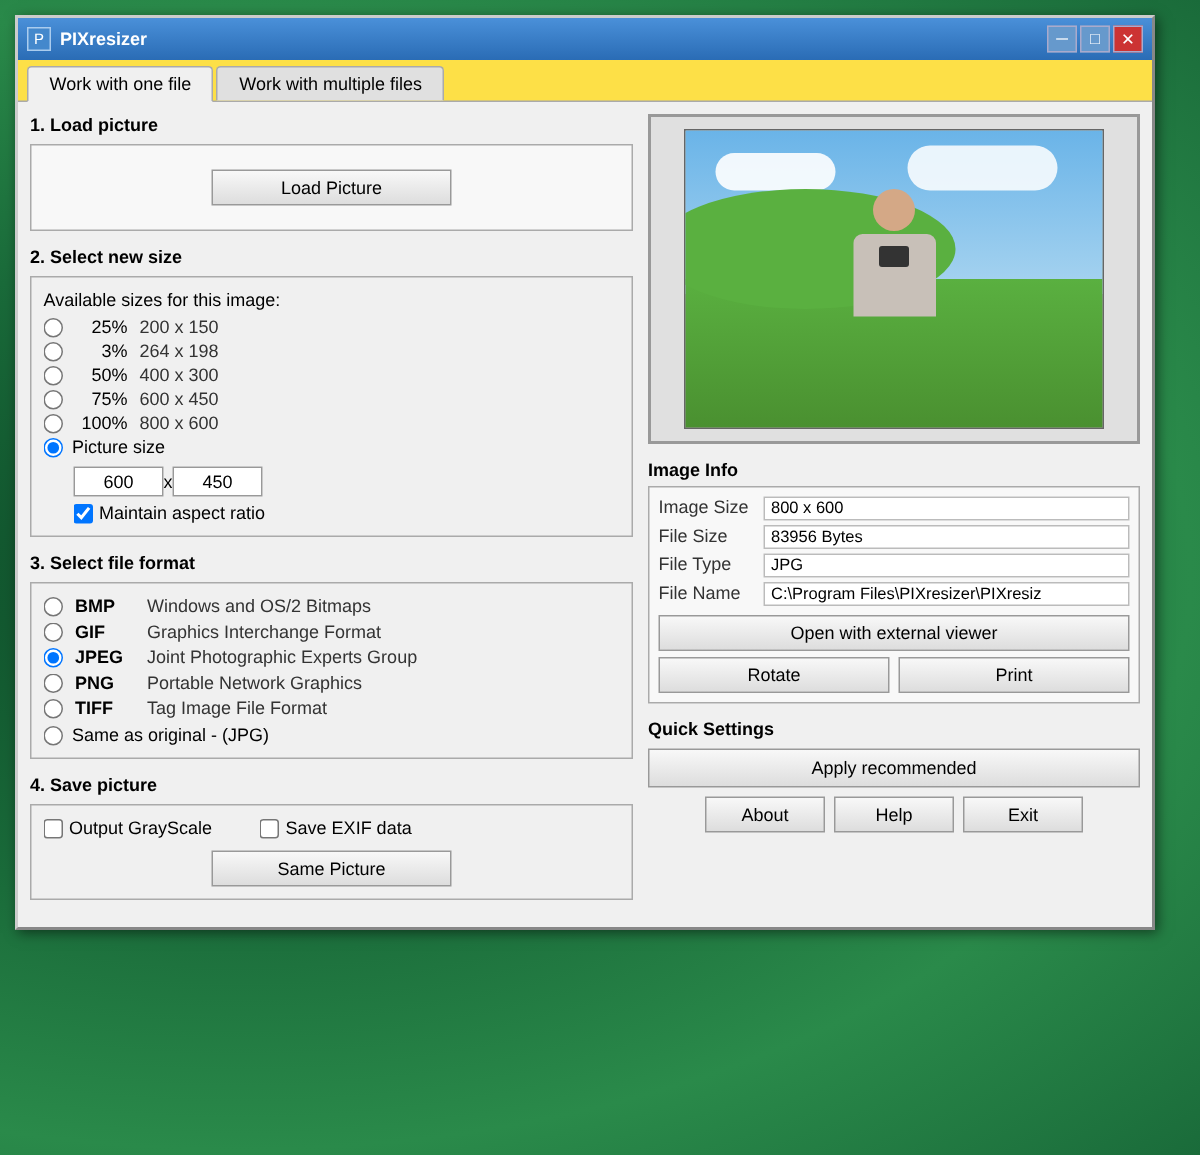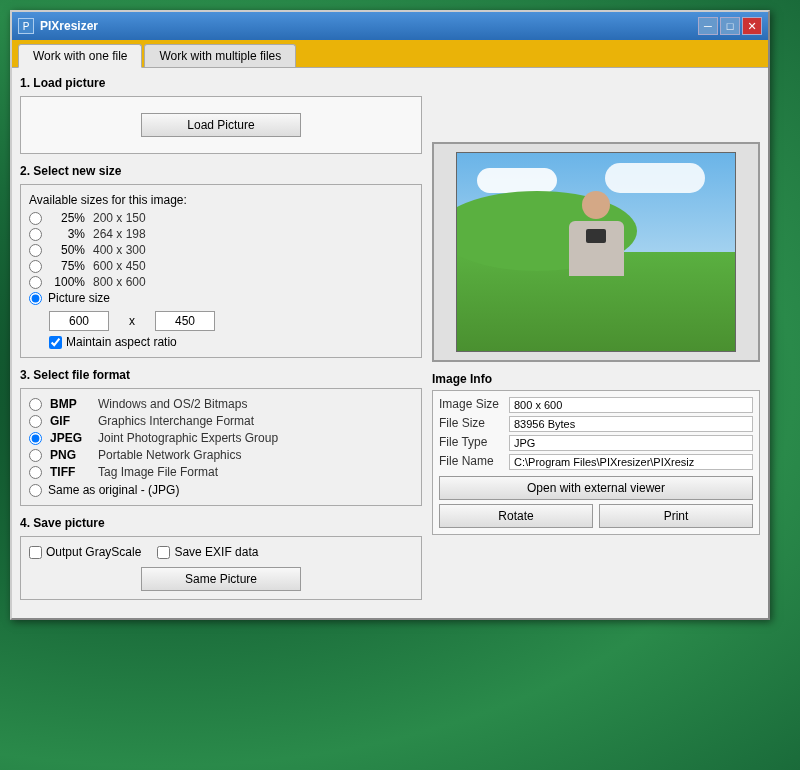--- a/index.html
+++ b/index.html
@@ -64,21 +64,21 @@
       font-size: 11px;
       display: flex;
       align-items: center;
       justify-content: center;
       cursor: pointer;
     }
     .title-btn.close {
       background: #cc3333;
     }
     .tab-bar {
-      background: #eab308;
+      background: #fde047;
       padding: 4px 6px 0;
       display: flex;
       border-bottom: 1px solid #aaa;
     }
     .tab {
       padding: 4px 14px;
       border: 1px solid #aaa;
       border-bottom: none;
       background: #e0e0e0;
       cursor: pointer;
@@ -88,21 +88,20 @@
     }
     .tab.active {
       background: #f0f0f0;
       border-bottom: 1px solid #f0f0f0;
       margin-bottom: -1px;
     }
     .content {
       display: flex;
       padding: 8px;
       gap: 10px;
-      align-items: center;
     }
     .left-panel {
       flex: 1;
       min-width: 0;
     }
     .right-panel {
       width: 328px;
       flex-shrink: 0;
     }
     .section {
@@ -205,21 +204,21 @@
       gap: 6px;
       margin-top: 4px;
     }
     .save-section {
       border: 1px solid #aaa;
       padding: 8px;
     }
     .save-options {
       display: flex;
       align-items: center;
-      gap: 16px;
+      gap: 32px;
       margin-bottom: 8px;
     }
     .save-option {
       display: flex;
       align-items: center;
       gap: 4px;
       font-size: 12px;
     }
     .save-btn-container {
       display: flex;
@@ -389,21 +388,21 @@
       font-size: 12px;
       text-align: center;
     }
     .custom-size-wrapper {
       padding-left: 20px;
       margin-top: 4px;
     }
     .custom-inputs {
       display: flex;
       align-items: center;
-      gap: 20px;
+      gap: 0;
       margin-bottom: 4px;
     }
   </style>
 </head>
 <body>
 
 <div class="window">
 
   <div class="title-bar">
     <div class="title-bar-left">
@@ -580,17 +579,26 @@
           <div class="action-buttons">
             <button class="action-btn">Open with external viewer</button>
           </div>
           <div class="action-buttons" style="margin-top:4px;">
             <button class="action-btn">Rotate</button>
             <button class="action-btn">Print</button>
           </div>
         </div>
       </div>
 
+      <div class="quick-settings">
+        <div class="quick-title">Quick Settings</div>
+        <button class="quick-btn">Apply recommended</button>
+        <div class="bottom-buttons">
+          <button class="bottom-btn">About</button>
+          <button class="bottom-btn">Help</button>
+          <button class="bottom-btn">Exit</button>
+        </div>
+      </div>
 
     </div>
 
   </div>
 </div>
 
 </body></html>

